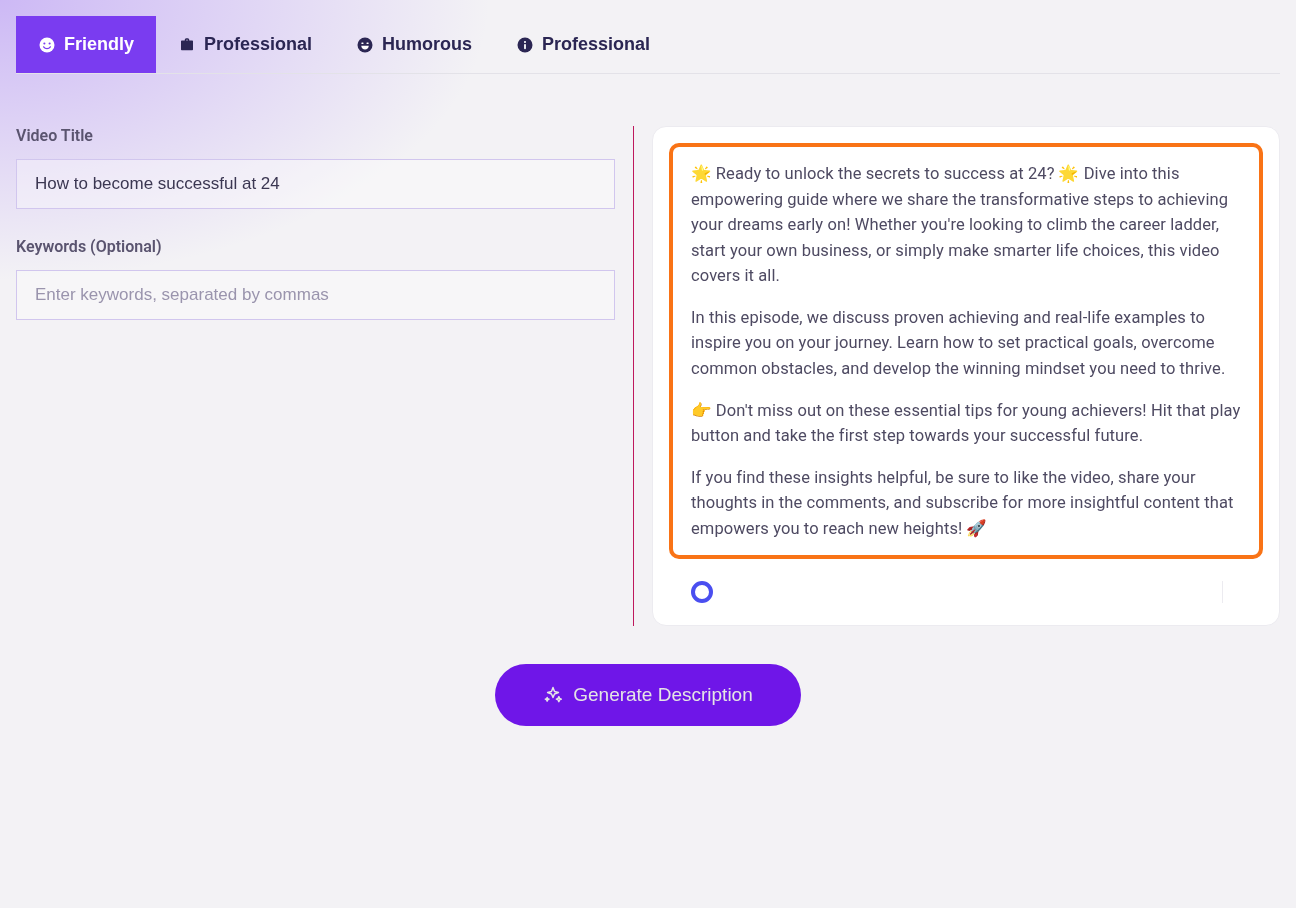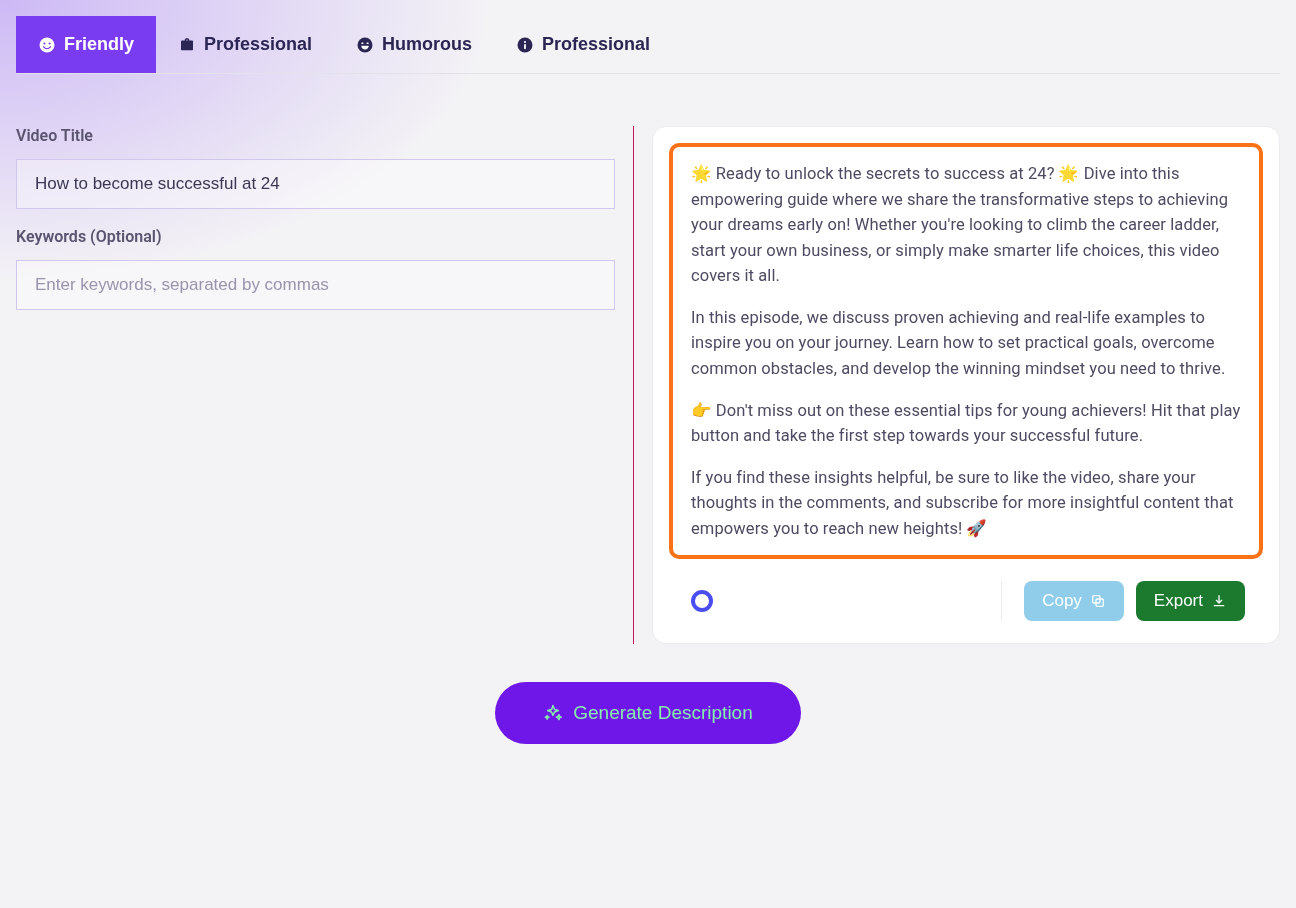--- a/index.html
+++ b/index.html
@@ -78,21 +78,21 @@
     width: 100%;
     border: 1px solid #d1c6ee;
     background: rgba(255,255,255,0.35);
     border-radius: 0;
     padding: 14px 18px;
     font-size: 17px;
     color: #3b3752;
     outline: none;
   }
   .text-input::placeholder { color: #9a94ad; }
-  .field + .field { margin-top: 18px; }
+  .field + .field { margin-top: 28px; }
 
   
   .output-card {
     background: #fff;
     border: 1px solid #ecebf0;
     border-radius: 14px;
     padding: 16px 16px 0 16px;
   }
   .output-text-box {
     border: 4px solid #f97316;
@@ -151,21 +151,21 @@
   .btn-export { background: #1b7a2e; color: #fff; }
 
   
   .generate-wrap {
     display: flex;
     justify-content: center;
     margin-top: 38px;
   }
   .btn-generate {
     background: #6f16e8;
-    color: #86efac;
+    color: #e5e5e5;
     border: none;
     border-radius: 999px;
     padding: 20px 48px;
     font-size: 19px;
     font-weight: 500;
     display: inline-flex;
     align-items: center;
     gap: 10px;
     cursor: pointer;
   }
@@ -244,41 +244,20 @@
           <p>In this episode, we discuss proven achieving and real-life examples to inspire you on your journey. Learn how to set practical goals, overcome common obstacles, and develop the winning mindset you need to thrive.</p>
           <p>👉 Don't miss out on these essential tips for young achievers! Hit that play button and take the first step towards your successful future.</p>
           <p>If you find these insights helpful, be sure to like the video, share your thoughts in the comments, and subscribe for more insightful content that empowers you to reach new heights! 🚀</p>
         </div>
 
         <div class="output-footer">
           <div class="stats-wrap">
             <div class="ring"></div>
           </div>
           <div class="vdiv"></div>
-          <div class="btn-row">
-            <button class="btn btn-copy">
-              <span>Copy</span>
-              <span>
-                <svg viewBox="0 0 24 24" width="16" height="16" fill="none" stroke="currentColor" stroke-width="2">
-                    <rect x="9" y="9" width="11" height="11" rx="2"></rect>
-                    <rect x="4" y="4" width="11" height="11" rx="2"></rect>
-                  </svg>
-              </span>
-            </button>
-            <button class="btn btn-export">
-              <span>Export</span>
-              <span>
-                <svg viewBox="0 0 24 24" width="16" height="16" fill="none" stroke="currentColor" stroke-width="2" stroke-linecap="round">
-                    <path d="M12 4v10"></path>
-                    <path d="M8 11l4 4 4-4"></path>
-                    <path d="M5 19h14"></path>
-                  </svg>
-              </span>
-            </button>
-          </div>
         </div>
       </div>
     </div>
   </div>
 
   <div class="generate-wrap">
     <button class="btn-generate">
       <span>
         <svg viewBox="0 0 24 24" width="20" height="20" fill="none" stroke="currentColor" stroke-width="1.8" stroke-linejoin="round">
             <path d="M12 3l1.8 4.7L18.5 9l-4.7 1.8L12 15l-1.8-4.2L5.5 9l4.7-1.3L12 3z"></path>

